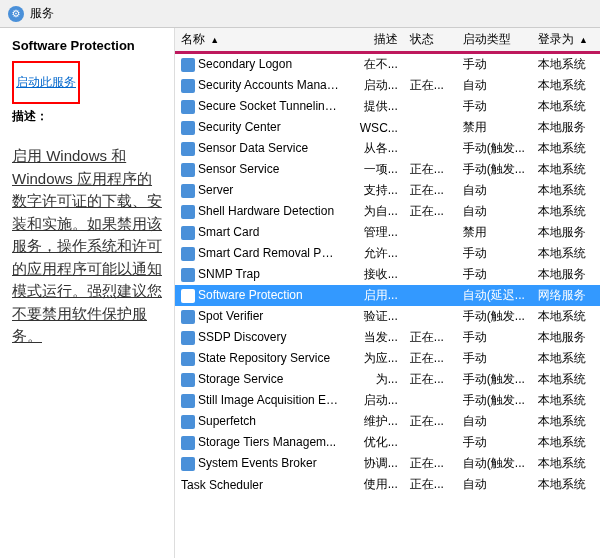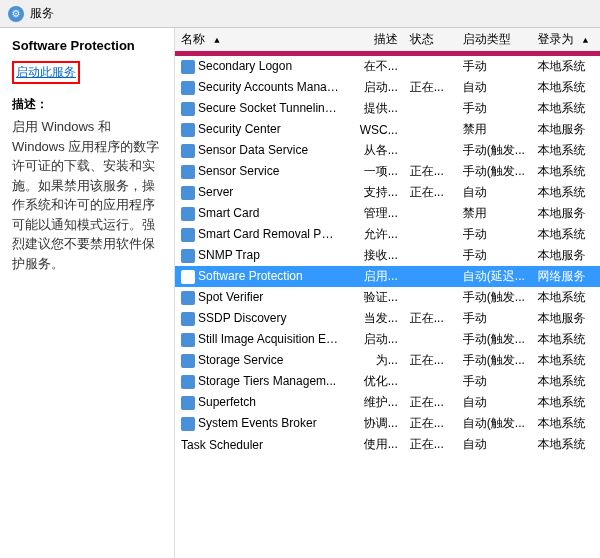--- a/index.html
+++ b/index.html
@@ -58,55 +58,55 @@
       font-weight: bold;
       color: #000;
       margin-bottom: 8px;
     }
     .start-service-link {
       color: #0066cc;
       text-decoration: underline;
       cursor: pointer;
       border: 2px solid red;
       display: inline-block;
-      padding: 1px 2px;
-      font-size: 12px;
-      margin-bottom: 12px;
+      padding: 11px 2px;
+      font-size: 12px;
+      margin-bottom: 4px;
     }
     .description-label {
       font-weight: bold;
       font-size: 12px;
-      margin-bottom: 4px;
+      margin-bottom: 20px;
     }
     .description-text {
-      font-size: 13px;
+      font-size: 15px;
       line-height: 1.5;
       color: #333;
+      text-decoration: underline;
     }
     .right-panel {
       flex: 1;
       overflow: auto;
       background: #fff;
     }
     table {
       width: 100%;
       border-collapse: collapse;
       font-size: 12px;
     }
     thead tr {
       background: #f5f5f5;
     }
     thead th {
       text-align: left;
       padding: 3px 6px;
-      border-bottom: 5px solid #be185d;
+      border-bottom: 3px solid #be185d;
       font-weight: normal;
       white-space: nowrap;
       cursor: pointer;
-      font-family: Liberation Mono, monospace;
     }
     tbody tr.selected {
       background: #3399ff;
       color: #fff;
     }
     tbody tr.selected td {
       color: #fff;
     }
     tbody td {
       padding: 2px 6px;
@@ -218,20 +218,27 @@
               <td class="col-login">本地系统</td>
             </tr>
             <tr>
               <td class="col-name"><span class="row-icon" style="background: rgb(74, 144, 217);"></span>Server</td>
               <td class="col-desc">支持...</td>
               <td class="col-status">正在...</td>
               <td class="col-start">自动</td>
               <td class="col-login">本地系统</td>
             </tr>
             <tr>
+              <td class="col-name"><span class="row-icon" style="background: rgb(74, 144, 217);"></span>Shell Hardware Detection</td>
+              <td class="col-desc">为自...</td>
+              <td class="col-status">正在...</td>
+              <td class="col-start">自动</td>
+              <td class="col-login">本地系统</td>
+            </tr>
+            <tr>
               <td class="col-name"><span class="row-icon" style="background: rgb(74, 144, 217);"></span>Smart Card</td>
               <td class="col-desc">管理...</td>
               <td class="col-status"></td>
               <td class="col-start">禁用</td>
               <td class="col-login">本地服务</td>
             </tr>
             <tr>
               <td class="col-name"><span class="row-icon" style="background: rgb(74, 144, 217);"></span>Smart Card Removal Poli...</td>
               <td class="col-desc">允许...</td>
               <td class="col-status"></td>
@@ -260,45 +267,52 @@
               <td class="col-login">本地系统</td>
             </tr>
             <tr>
               <td class="col-name"><span class="row-icon" style="background: rgb(74, 144, 217);"></span>SSDP Discovery</td>
               <td class="col-desc">当发...</td>
               <td class="col-status">正在...</td>
               <td class="col-start">手动</td>
               <td class="col-login">本地服务</td>
             </tr>
             <tr>
+              <td class="col-name"><span class="row-icon" style="background: rgb(74, 144, 217);"></span>State Repository Service</td>
+              <td class="col-desc">为应...</td>
+              <td class="col-status">正在...</td>
+              <td class="col-start">手动</td>
+              <td class="col-login">本地系统</td>
+            </tr>
+            <tr>
+              <td class="col-name"><span class="row-icon" style="background: rgb(74, 144, 217);"></span>Storage Service</td>
+              <td class="col-desc">为...</td>
+              <td class="col-status">正在...</td>
+              <td class="col-start">手动(触发...</td>
+              <td class="col-login">本地系统</td>
+            </tr>
+            <tr>
               <td class="col-name"><span class="row-icon" style="background: rgb(74, 144, 217);"></span>Still Image Acquisition Ev...</td>
               <td class="col-desc">启动...</td>
               <td class="col-status"></td>
               <td class="col-start">手动(触发...</td>
               <td class="col-login">本地系统</td>
             </tr>
             <tr>
-              <td class="col-name"><span class="row-icon" style="background: rgb(74, 144, 217);"></span>Storage Service</td>
-              <td class="col-desc">为...</td>
-              <td class="col-status">正在...</td>
-              <td class="col-start">手动(触发...</td>
+              <td class="col-name"><span class="row-icon" style="background: rgb(74, 144, 217);"></span>Superfetch</td>
+              <td class="col-desc">维护...</td>
+              <td class="col-status">正在...</td>
+              <td class="col-start">自动</td>
               <td class="col-login">本地系统</td>
             </tr>
             <tr>
               <td class="col-name"><span class="row-icon" style="background: rgb(74, 144, 217);"></span>Storage Tiers Managem...</td>
               <td class="col-desc">优化...</td>
               <td class="col-status"></td>
               <td class="col-start">手动</td>
-              <td class="col-login">本地系统</td>
-            </tr>
-            <tr>
-              <td class="col-name"><span class="row-icon" style="background: rgb(74, 144, 217);"></span>Superfetch</td>
-              <td class="col-desc">维护...</td>
-              <td class="col-status">正在...</td>
-              <td class="col-start">自动</td>
               <td class="col-login">本地系统</td>
             </tr>
             <tr>
               <td class="col-name"><span class="row-icon" style="background: rgb(74, 144, 217);"></span>System Events Broker</td>
               <td class="col-desc">协调...</td>
               <td class="col-status">正在...</td>
               <td class="col-start">自动(触发...</td>
               <td class="col-login">本地系统</td>
             </tr>
             <tr>

